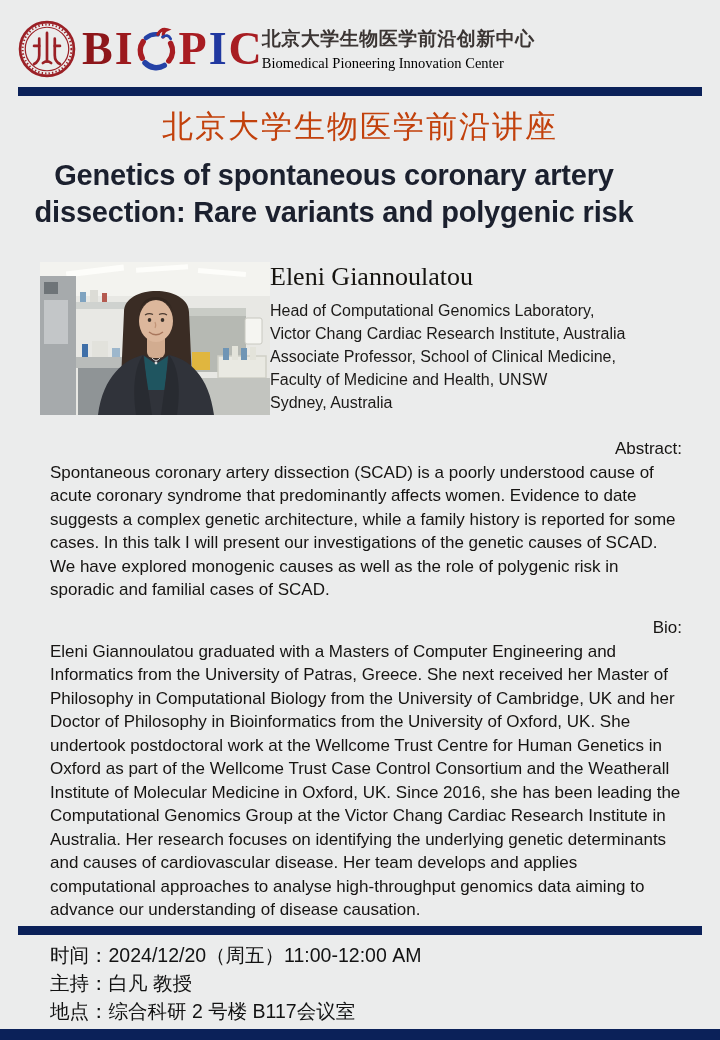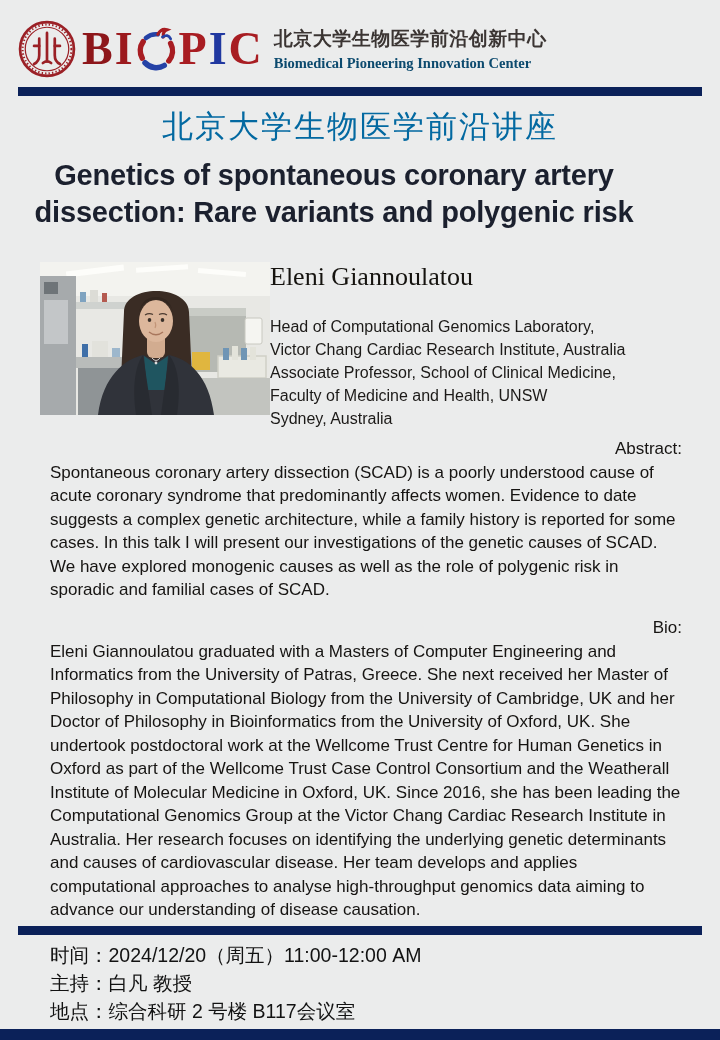--- a/index.html
+++ b/index.html
@@ -16,43 +16,43 @@
   .seal{width:58px;height:58px;flex:0 0 auto;}
   .biopic{display:flex;align-items:center;margin-left:6px;
           font-family:"Liberation Serif", serif;font-weight:700;font-size:46px;line-height:1;}
   .biopic .lt{display:inline-block;}
   .lt-b{color:#8d161a;}
   .lt-i1{color:#9c1a1e;margin-left:2px;}
   .lt-p{color:#a81d22;}
   .lt-i2{color:#2038a0;margin-left:2px;}
   .lt-c{color:#a81d22;margin-left:2px;}
   .dna-o{width:44px;height:48px;margin:0 1px;}
-  .org{margin-left:12px;}
+  .org{margin-left:0;}
   .org-cn{font-size:19px;font-weight:700;color:#3b3533;letter-spacing:0.5px;}
-  .org-en{font-family:"Liberation Serif", serif;font-weight:700;font-size:14.5px;color:#0c4a6e;margin-top:3px;}
+  .org-en{font-family:"Liberation Serif", serif;font-weight:400;font-size:14.5px;color:#000000;margin-top:3px;}
 
   
   .rule{position:absolute;left:18px;width:684px;height:9px;background:#0b2159;}
   .rule-top{top:87px;}
   .rule-bottom{top:926px;}
   .bottom-bar{position:absolute;left:0;bottom:0;width:720px;height:11px;background:#0b2159;}
 
   
   .cn-title{position:absolute;top:106px;left:0;width:720px;text-align:center;
-            font-family:"Liberation Serif", serif;font-size:31px;color:#0369a1;letter-spacing:2px;}
+            font-family:"Liberation Serif", serif;font-size:31px;color:#c2410c;letter-spacing:2px;}
   .en-title{position:absolute;top:157px;left:0;width:668px;text-align:center;
             font-weight:700;font-size:29px;line-height:37px;color:#1b202e;
             white-space:pre-line;letter-spacing:-0.2px;}
 
   
   .speaker{position:absolute;top:262px;left:40px;display:flex;}
   .photo{width:230px;height:153px;flex:0 0 auto;display:block;}
   .speaker-info{width:390px;}
   .speaker-name{font-family:"Liberation Serif", serif;font-size:26px;color:#15130f;line-height:1.15;}
-  .speaker-affil{margin-top:23px;font-size:16px;line-height:23px;color:#1c1a18;white-space:pre-line;}
+  .speaker-affil{margin-top:7px;font-size:16px;line-height:23px;color:#1c1a18;white-space:pre-line;}
 
   
   .section{position:absolute;left:50px;width:632px;font-size:17px;line-height:23.5px;color:#161412;}
   .section-label{font-weight:400;text-align:right;}
   .abstract{top:437px;}
   .bio{top:616px;}
 
   
   .footer{position:absolute;top:941px;left:50px;font-size:19.5px;line-height:28px;color:#121212;}
   .footer-line{white-space:pre;}

